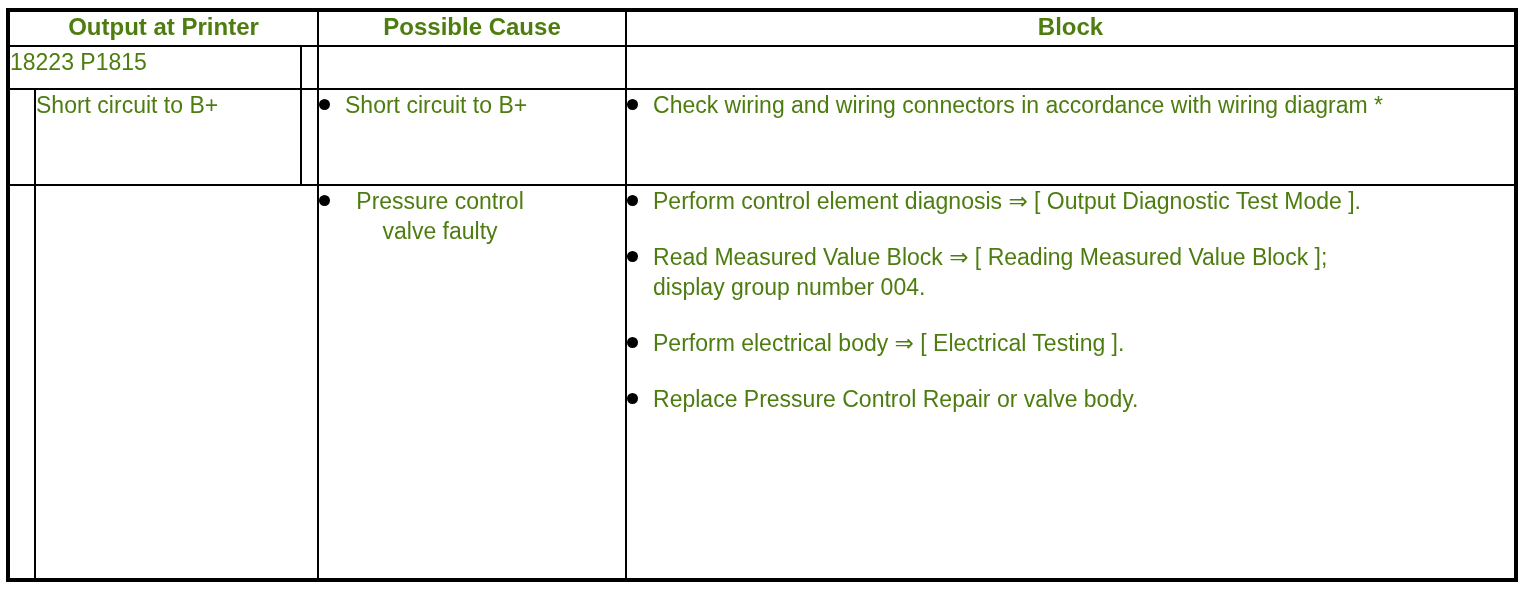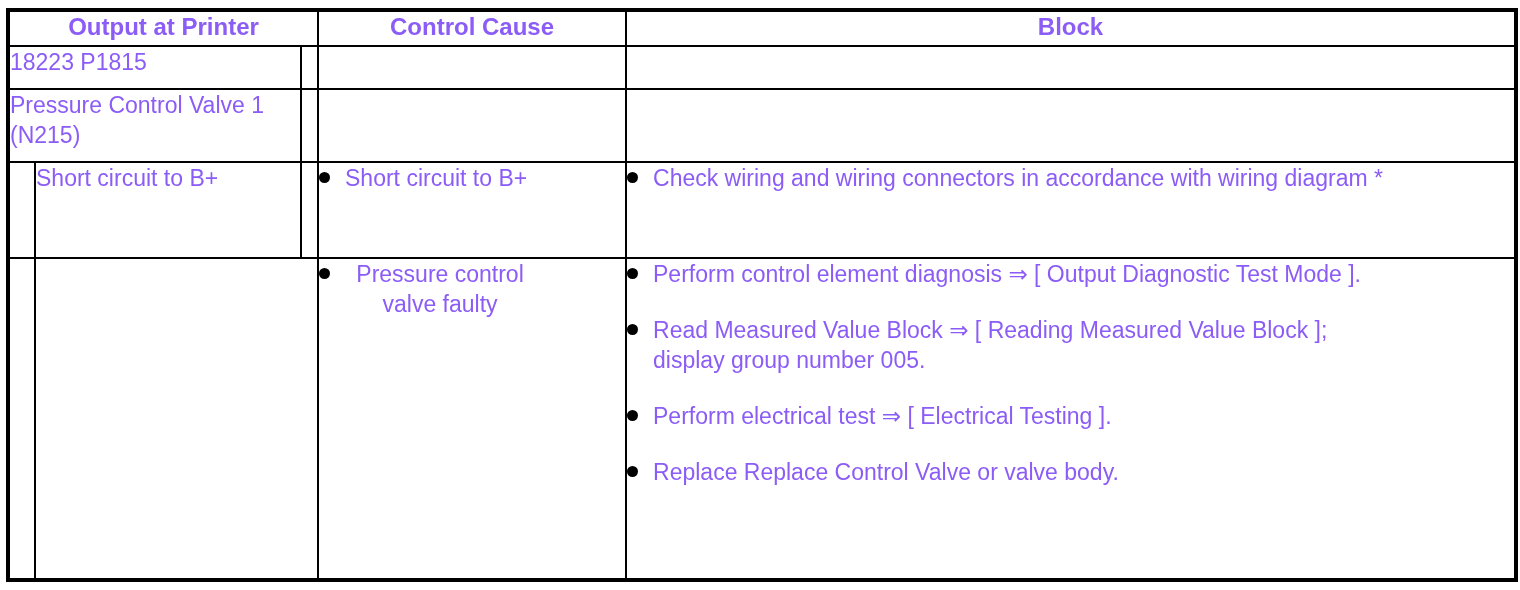--- a/index.html
+++ b/index.html
@@ -6,21 +6,21 @@
     margin: 0;
     padding: 0;
     background: #ffffff;
   }
   .page {
     position: relative;
     width: 1520px;
     height: 590px;
     background: #ffffff;
     font-family: "Liberation Sans", "DejaVu Sans", sans-serif;
-    color: #8b5cf6;
+    color: #4d7c0f;
     overflow: hidden;
   }
   table.dtc {
     position: absolute;
     left: 6px;
     top: 8px;
     width: 1508px;
     height: 574px;
     border-collapse: collapse;
     table-layout: fixed;
@@ -95,37 +95,31 @@
     <colgroup>
       <col style="width:27px">
       <col style="width:266px">
       <col style="width:17px">
       <col style="width:308px">
       <col style="width:890px">
     </colgroup>
     <tbody>
         <tr style="height:36px">
       <th class="hd" colspan="3">Output at Printer</th>
-      <th class="hd">Control Cause</th>
+      <th class="hd">Possible Cause</th>
       <th class="hd">Block</th>
     </tr>
 
     <tr style="height:43px">
       <td class="txt" colspan="2">18223 P1815</td>
       <td></td>
       <td></td>
       <td></td>
     </tr>
 
-    <tr style="height:73px">
-      <td class="txt2" colspan="2">Pressure Control Valve 1 (N215)</td>
-      <td></td>
-      <td></td>
-      <td></td>
-    </tr>
 
     <tr style="height:96px">
       <td></td>
       <td class="fault-out">Short circuit to B+</td>
       <td></td>
       <td class="cause-cell">
         <div class="item">
           <span class="dot"></span>
           <span class="item-text">Short circuit to B+</span>
         </div>
@@ -147,27 +141,27 @@
           <span class="item-text cause-wrap">Pressure control valve faulty</span>
         </div>
       </td>
       <td class="repair-cell-multi">
         <div class="item">
           <span class="dot"></span>
           <span class="item-text">Perform control element diagnosis ⇒ [ Output Diagnostic Test Mode ].</span>
         </div>
         <div class="item">
           <span class="dot"></span>
-          <span class="item-text repair-wrap">Read Measured Value Block ⇒ [ Reading Measured Value Block ]; display group number 005.</span>
+          <span class="item-text repair-wrap">Read Measured Value Block ⇒ [ Reading Measured Value Block ]; display group number 004.</span>
         </div>
         <div class="item">
           <span class="dot"></span>
-          <span class="item-text">Perform electrical test ⇒ [ Electrical Testing ].</span>
+          <span class="item-text">Perform electrical body ⇒ [ Electrical Testing ].</span>
         </div>
         <div class="item">
           <span class="dot"></span>
-          <span class="item-text">Replace Replace Control Valve or valve body.</span>
+          <span class="item-text">Replace Pressure Control Repair or valve body.</span>
         </div>
       </td>
     </tr>
   </tbody>
     </table>
 </div>
 
 </body></html>

